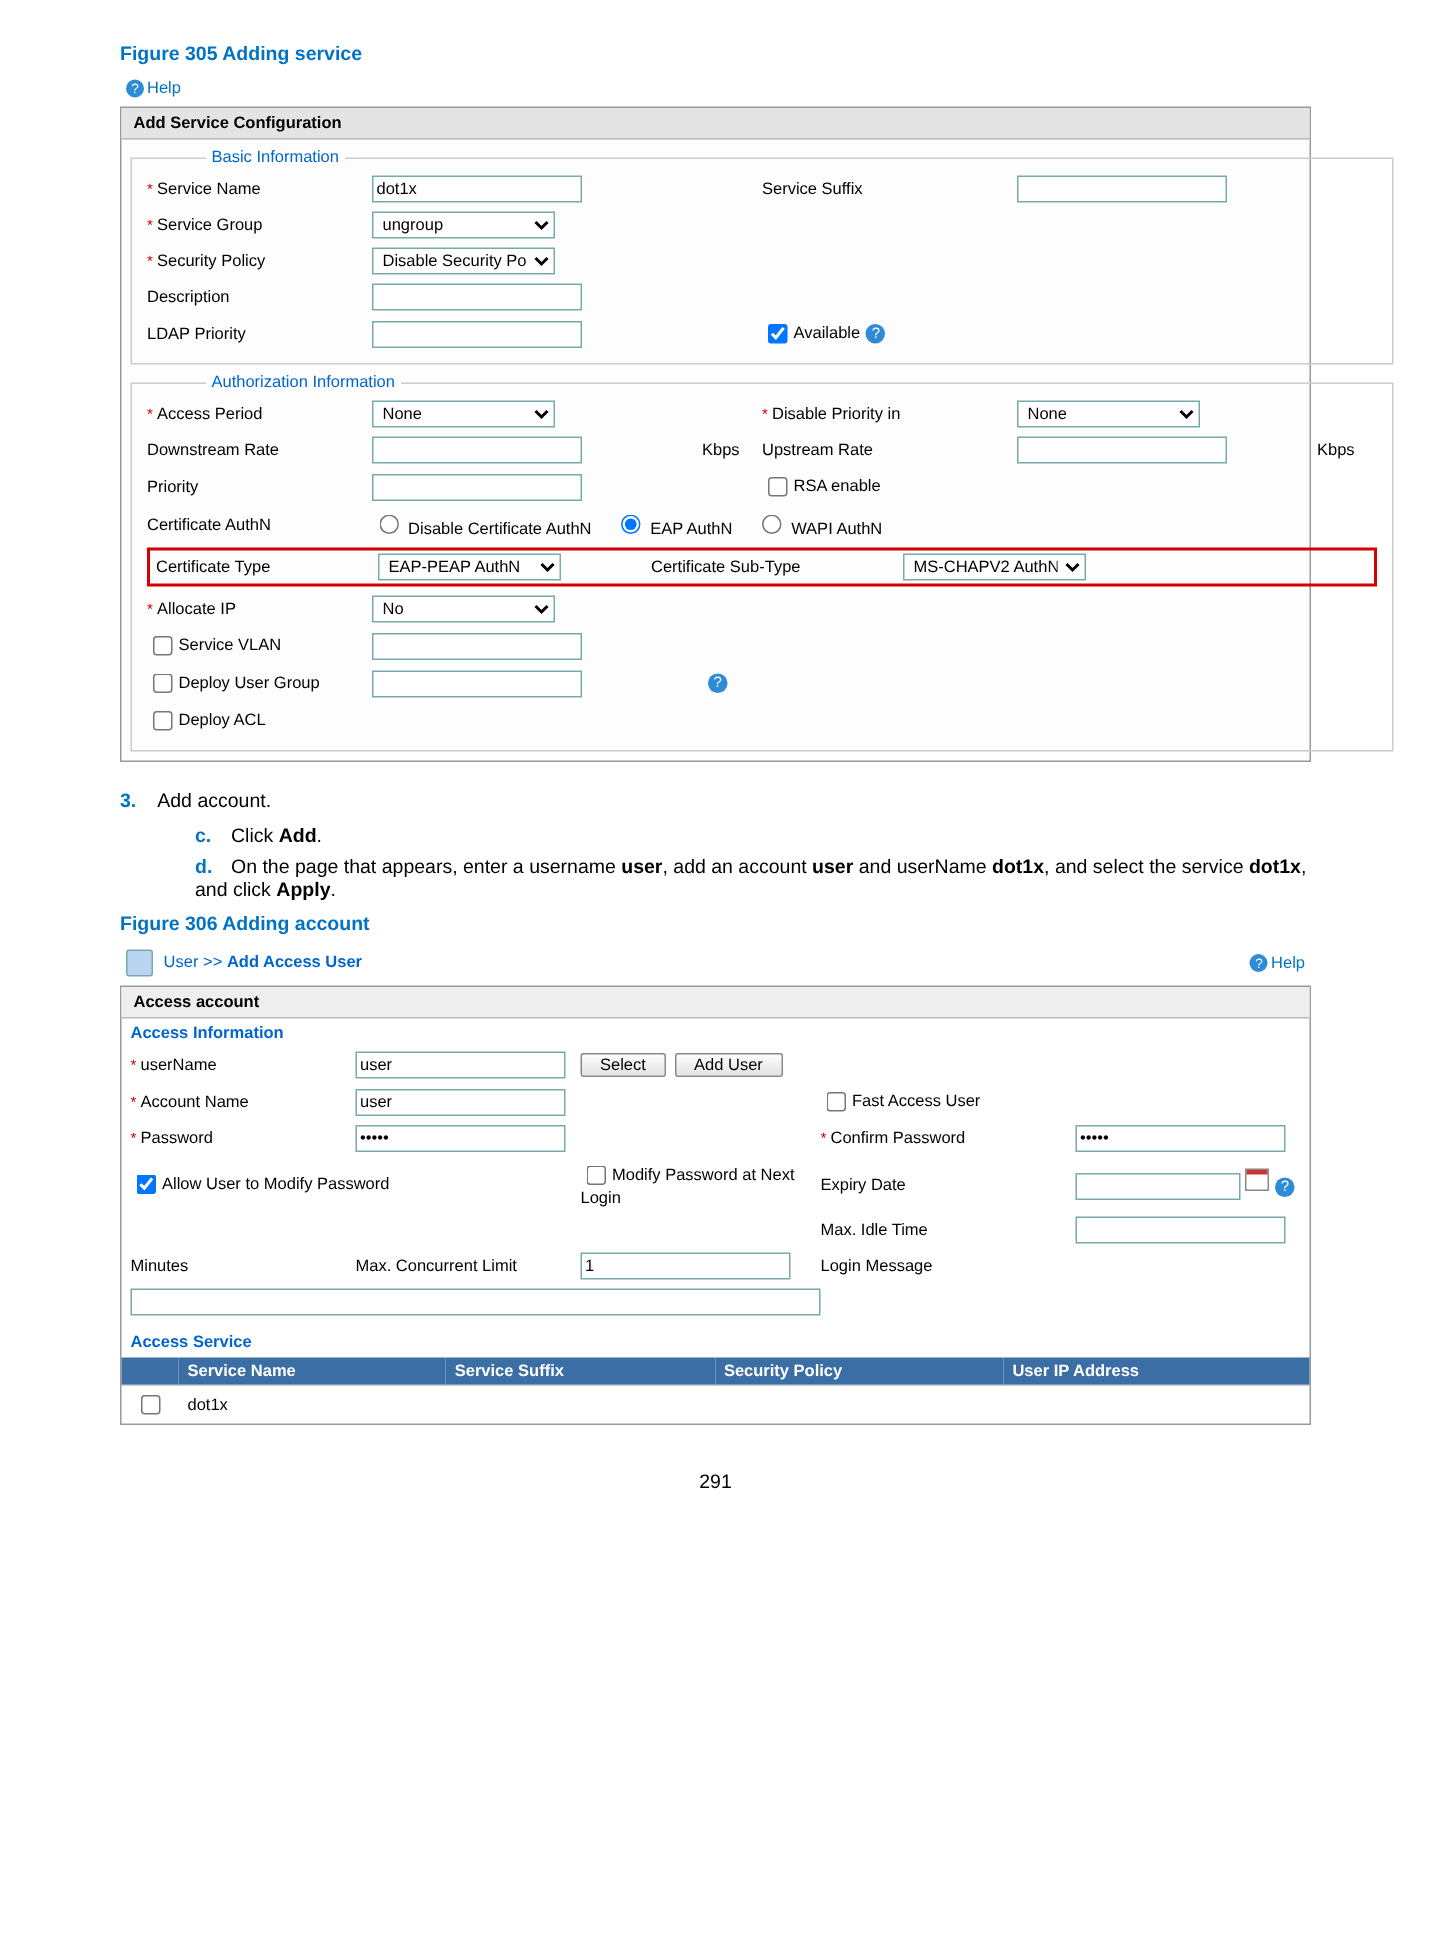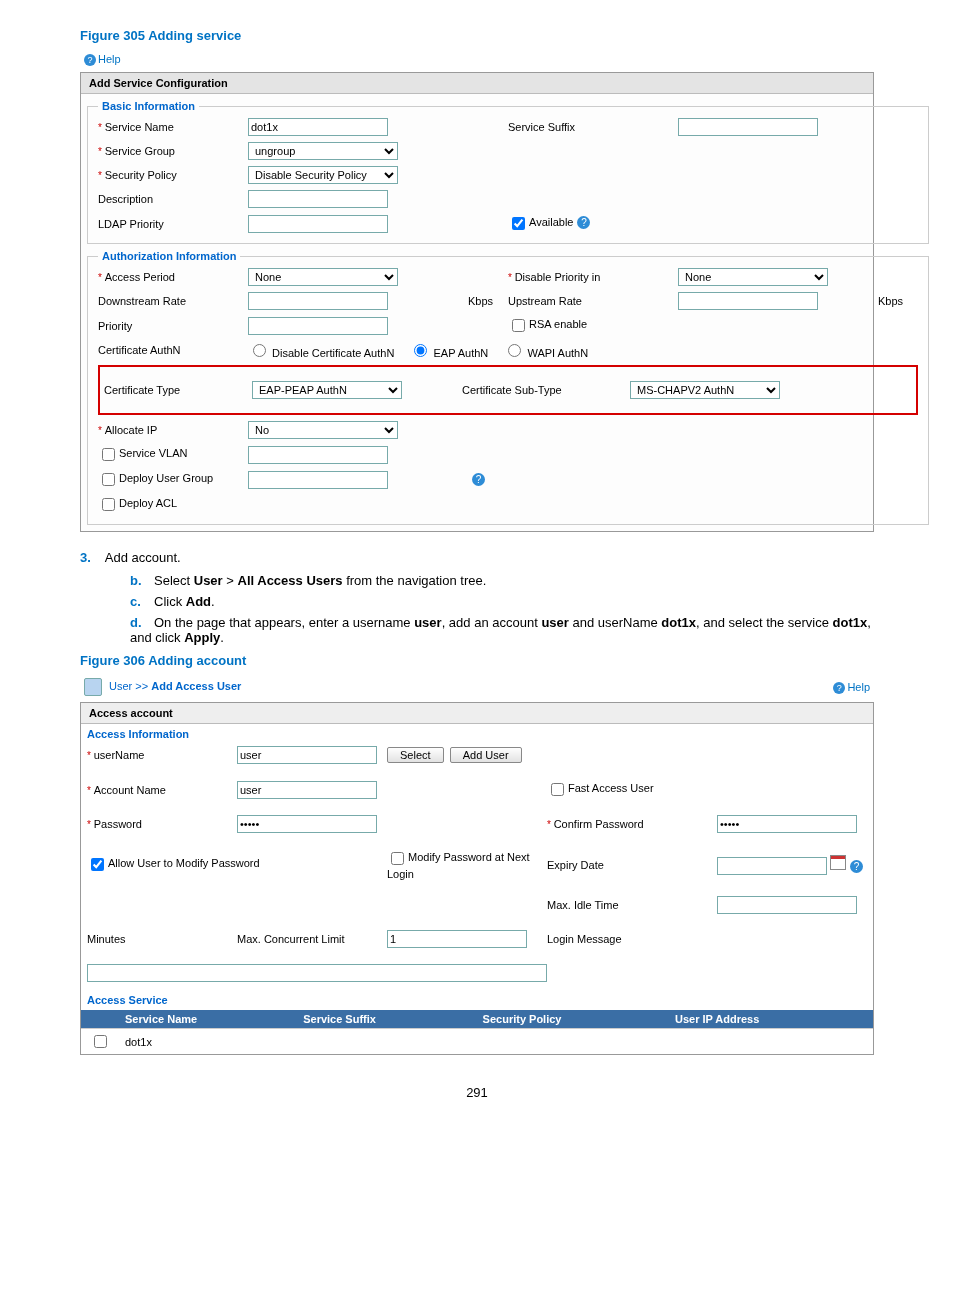--- a/index.html
+++ b/index.html
@@ -41,63 +41,64 @@
     border-bottom: 1px solid #bbb;
     font-size: 11px;
   }
   fieldset {
     border: 1px solid #ccc;
     margin: 6px;
     padding: 6px 10px 10px 10px;
   }
   legend {
     color: #0066cc;
-    font-weight: bold;
+    font-weight: normal;
     font-size: 11px;
     padding: 0 4px;
+    margin-left: 39px;
   }
   .form-grid {
     display: grid;
     grid-template-columns: 150px 220px 40px 170px 200px 40px;
     row-gap: 6px;
     align-items: center;
     font-size: 11px;
   }
   .form-grid .lbl { white-space: nowrap; }
   .req::before { content: "* "; color: #c00; font-size:10px; }
   input[type="text"], input[type="password"], select {
     border: 1px solid #7aa;
     font-size: 11px;
     padding: 1px 2px;
     height: 18px;
     box-sizing: border-box;
     width: 140px;
     background:#fff;
   }
-  select { width: 150px; }
+  select { width: 122px; }
   .wide { width: 320px; }
   .mini-help {
     display:inline-block; width:13px; height:13px; border-radius:50%;
     background:#2e8cd6; color:#fff; font-size:10px; line-height:13px; text-align:center;
     margin-left:4px;
   }
-  .red-box { border: 2px solid #d40000; padding: 14px 4px; }
+  .red-box { border: 2px solid #d40000; padding: 2px 4px; }
   .red-row { display:flex; align-items:center; gap:8px; }
   .radio-row label { margin-right: 12px; }
   .sublist { list-style:none; padding-left: 50px; margin: 8px 0 0 0;}
   .sublist li { margin: 6px 0; font-size:13px; font-family: "Segoe UI", Arial, sans-serif;}
   .sublist .m { color:#0073c4; font-weight:bold; margin-right:10px; display:inline-block; width:14px;}
   .step-num { color:#0073c4; font-weight:bold; font-size:13px; margin-right:14px;}
   .step-row { font-size:13px; font-family: "Segoe UI", Arial, sans-serif; margin-top:18px;}
   .panel2 { border:1px solid #999; margin-top:4px;}
   .section-title-blue { color:#0066cc; font-weight:bold; font-size:11px; padding:4px 6px;}
   .grid2 {
     display:grid;
     grid-template-columns: 150px 150px 160px 170px 200px;
-    row-gap:16px; align-items:center; font-size:11px;
+    row-gap:6px; align-items:center; font-size:11px;
     padding: 2px 6px 8px 6px;
   }
   .btn {
     display:inline-block; border:1px solid #888; background:linear-gradient(#fefefe,#e2e2e2);
     padding:1px 12px; font-size:11px; border-radius:2px; cursor:pointer;
   }
   .cal-icon { display:inline-block; width:14px; height:13px; border:1px solid #888; background:#fff; position:relative;}
   .cal-icon::before { content:""; position:absolute; top:0; left:0; right:0; height:3px; background:#c33;}
   .tbl { width:100%; border-collapse:collapse; font-size:11px;}
   .tbl th { background:#3a6ea5; color:#fff; text-align:left; padding:3px 6px; font-weight:bold; font-size:11px;}
@@ -225,21 +226,20 @@
         <div></div>
         <div></div>
     </div>
   </fieldset>
 </div>
 
 <div class="step-row">
   <span class="step-num">3.</span><span>Add account.</span>
 </div>
 <ul class="sublist">
-  <li><span class="m">b.</span><span>Select </span><b>User</b><span> &gt; </span><b>All Access Users</b><span> from the navigation tree.</span></li>
   <li><span class="m">c.</span><span>Click </span><b>Add</b><span>.</span></li>
   <li><span class="m">d.</span><span>On the page that appears, enter a username </span><b>user</b><span>, add an account </span><b>user</b><span> and userName </span><b>dot1x</b><span>, and select the service </span><b>dot1x</b><span>, and click </span><b>Apply</b><span>.</span></li>
 </ul>
 
 <div class="figure-title">Figure 306 Adding account</div>
 
 <div class="breadcrumb-row">
   <div class="crumbs">
     <span class="user-icon"></span>
     <a>User</a>

